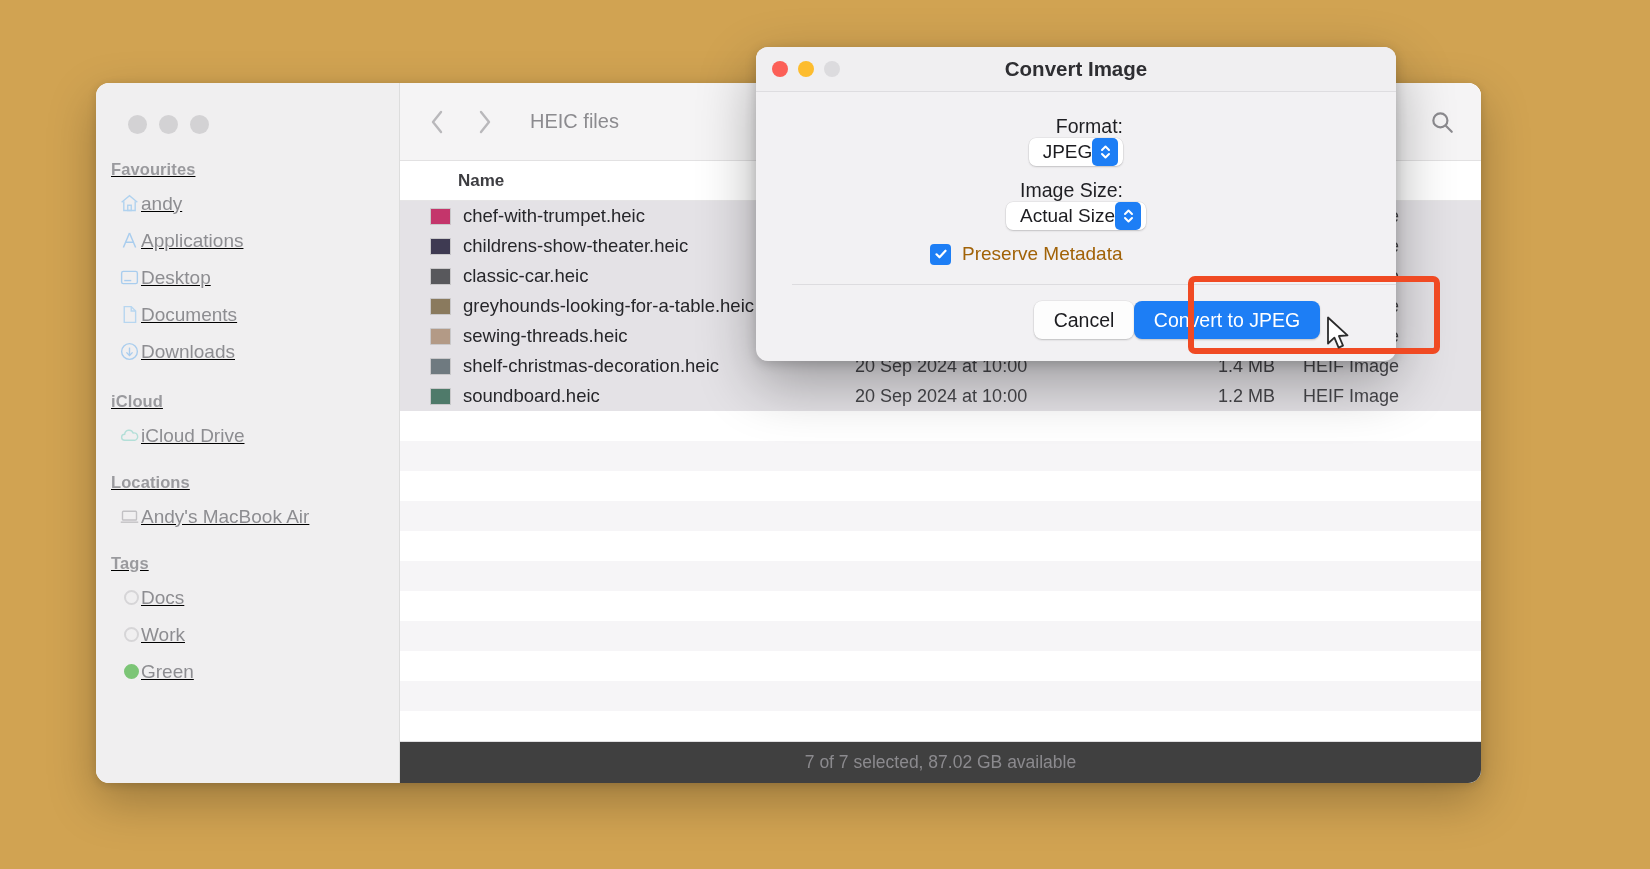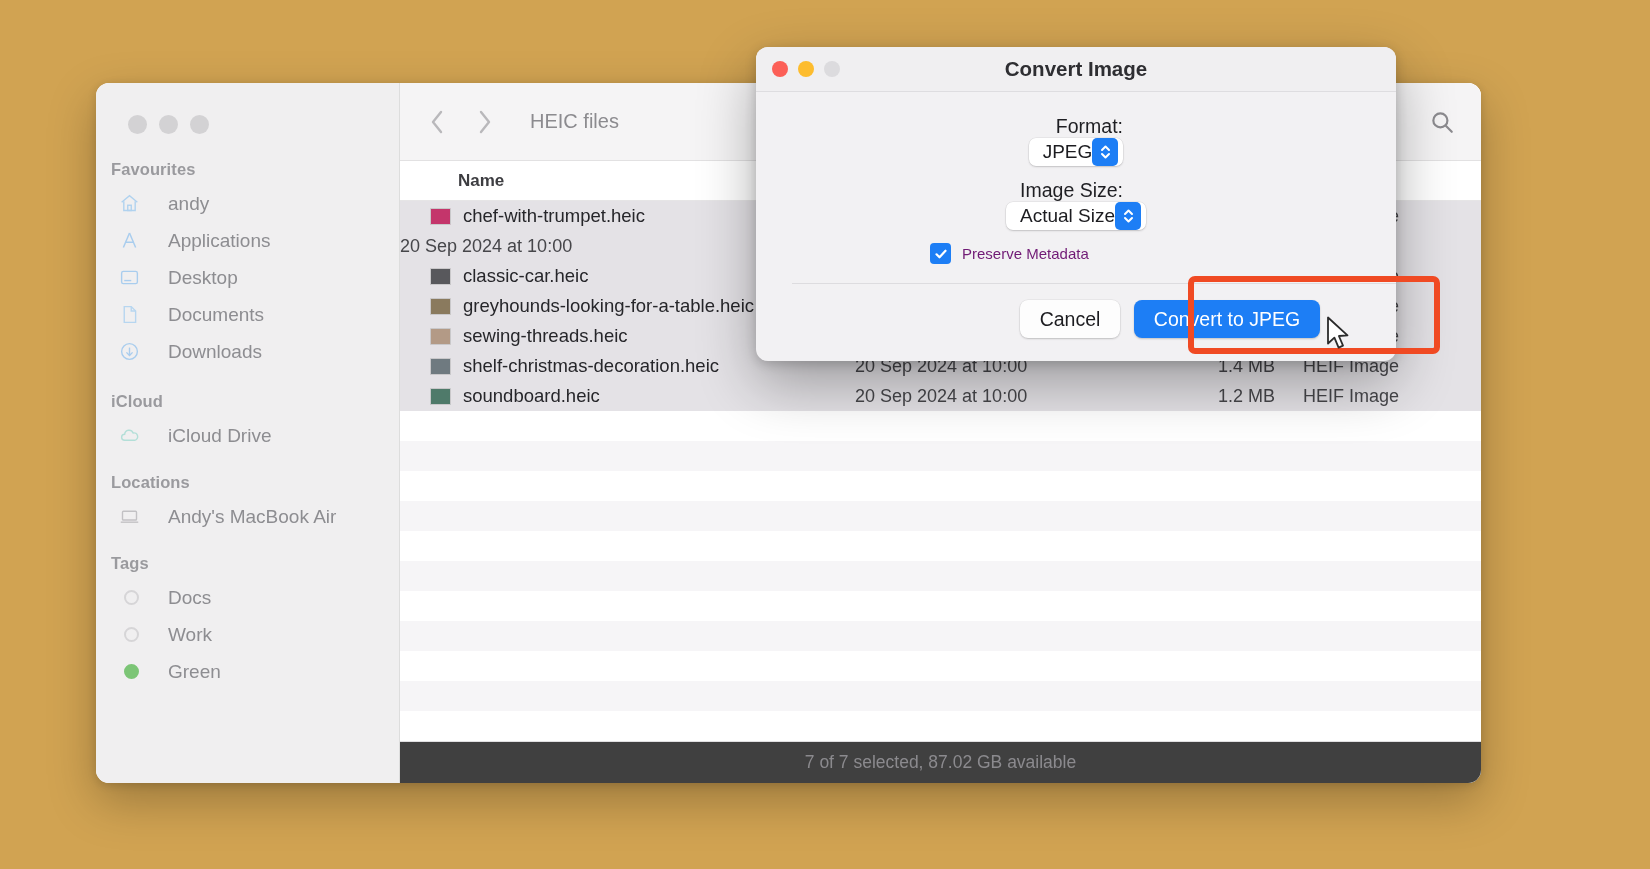--- a/index.html
+++ b/index.html
@@ -42,38 +42,38 @@
   .traffic-lights {
     display: flex;
     gap: 12px;
     padding: 32px 0 0 32px;
   }
   .tl {
     width: 19px; height: 19px; border-radius: 50%;
     background: #d3d2d4;
   }
 
-  .sb-scroll { padding-top: 26px; }
+  .sb-scroll { padding-top: 26px; text-decoration: underline; }
 
   .sb-section-title {
     font-size: 16.5px;
     font-weight: bold;
     color: #9a9a9e;
     padding: 0 0 6px 15px;
     letter-spacing: 0.1px;
   }
   .sb-group { margin-bottom: 19px; }
   .sb-group.first { margin-bottom: 22px; }
 
   .sb-item {
     display: flex;
     align-items: center;
     height: 37px;
     padding-left: 14px;
-    gap: 28px;
+    gap: 1px;
     border-radius: 7px;
     margin: 0 10px 0 8px;
   }
   .sb-ico {
     width: 22px; height: 22px;
     flex: 0 0 22px;
     display: flex; align-items: center; justify-content: center;
     color: #b5d4ef;
   }
   .sb-ico svg { display: block; }
@@ -268,34 +268,33 @@
     margin-top: 3px;
     margin-bottom: 19px;
   }
   .chk {
     width: 21px; height: 21px;
     background: #1d7ef5;
     border-radius: 4px;
     display: flex; align-items: center; justify-content: center;
     margin-right: 11px;
   }
-  .chk-label { font-size: 15px; color: #701a75; }
+  .chk-label { font-size: 19px; color: #a16207; }
 
   .dlg-divider {
     height: 1px;
     background: #dddcdf;
     margin: 0 -38px 0 -2px;
   }
 
   #dialog-footer {
     display: flex;
     justify-content: flex-end;
     align-items: center;
     padding: 16px 38px 0 0;
-    gap: 14px;
     position: relative;
   }
   #cancel-button {
     min-width: 100px;
     height: 38px;
     background: #fdfdfd;
     border-radius: 8px;
     box-shadow: 0 1px 2px rgba(0,0,0,0.18), 0 0 0 0.5px rgba(0,0,0,0.07);
     display: flex; align-items: center; justify-content: center;
     font-size: 19.5px;
@@ -500,20 +499,24 @@
         <div class="file-row selected">
           <div class="fr-name">
             <span class="thumb" style="background: rgb(196, 53, 107);"></span>
             <span>chef-with-trumpet.heic</span>
           </div>
           <div class="fr-date">20 Sep 2024 at 10:00</div>
           <div class="fr-size">1.8 MB</div>
           <div class="fr-kind">HEIF Image</div>
         </div>
         <div class="file-row selected">
+          <div class="fr-name">
+            <span class="thumb" style="background: rgb(62, 58, 82);"></span>
+            <span>childrens-show-theater.heic</span>
+          </div>
           <div class="fr-date">20 Sep 2024 at 10:00</div>
           <div class="fr-size">1.6 MB</div>
           <div class="fr-kind">HEIF Image</div>
         </div>
         <div class="file-row selected">
           <div class="fr-name">
             <span class="thumb" style="background: rgb(88, 88, 92);"></span>
             <span>classic-car.heic</span>
           </div>
           <div class="fr-date">20 Sep 2024 at 10:00</div>

